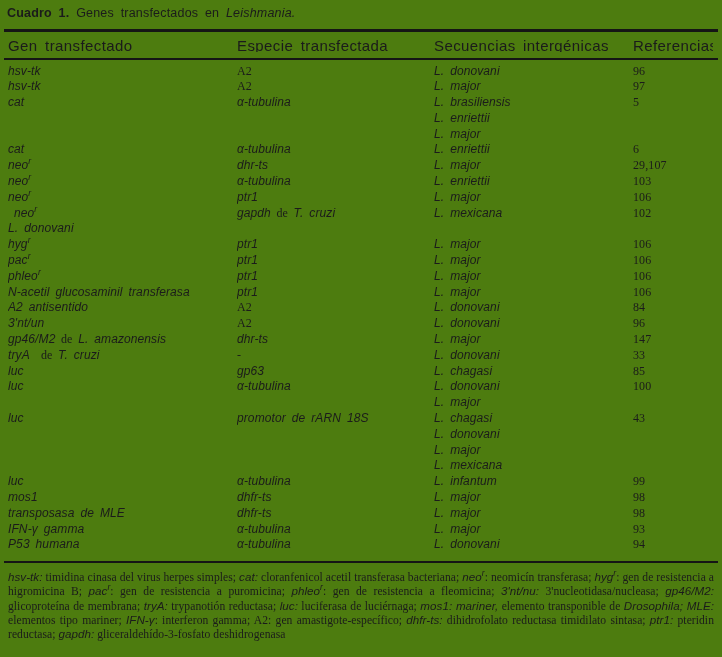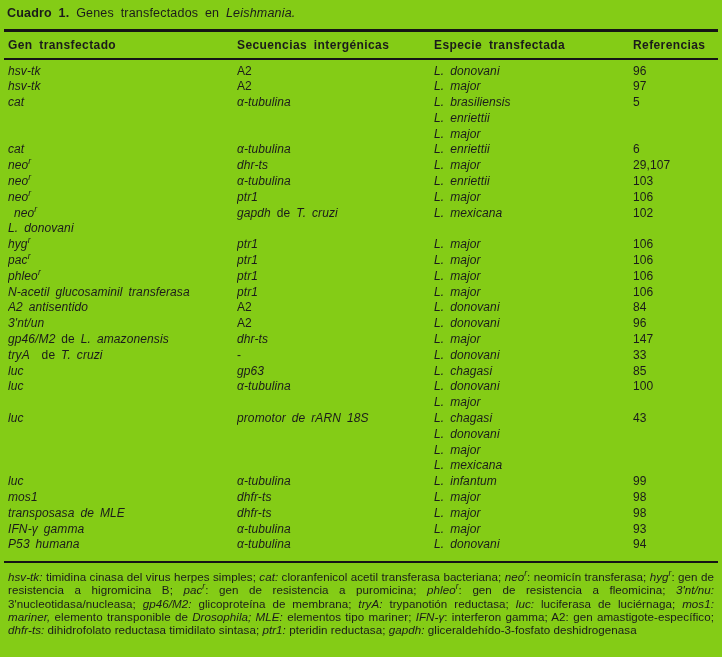--- a/index.html
+++ b/index.html
@@ -1,62 +1,62 @@
 <!DOCTYPE html>
 <html><head>
 <meta charset="utf-8">
 <style>
   html,body{margin:0;padding:0;background:#ffffff;}
   .page{
     position:relative;width:722px;height:657px;box-sizing:border-box;
-    background:#84cc16;color:#1b1b1b;overflow:hidden;
+    background:#4d7c0f;color:#1b1b1b;overflow:hidden;
     font-family:"Liberation Sans","DejaVu Sans",sans-serif;
     padding:0 4px;
   }
   .caption{
     margin-top:6px;padding:0 3px;font-size:12.5px;line-height:15px;
     word-spacing:3px;letter-spacing:0.2px;white-space:pre-wrap;
   }
   .caption .b{font-weight:bold;}
   .caption .it{font-style:italic;}
   .rule{background:#151515;width:714px;}
   .rule-top{height:2.5px;margin-top:8px;}
   .rule-mid{height:2px;}
   .rule-bottom{height:1.6px;margin-top:3px;}
   .thead,.trow{
     display:grid;grid-template-columns:229px 197px 199px 80px;
     padding-left:4px;box-sizing:border-box;width:714px;
   }
-  .thead{padding-top:7px;padding-bottom:6px;font-weight:bold;font-size:12px;
+  .thead{padding-top:7px;padding-bottom:6px;font-weight:normal;font-size:15px;
     letter-spacing:0.4px;word-spacing:3px;line-height:13px;}
   .tbody{padding-top:4px;padding-bottom:5px;}
   .trow{font-size:12px;line-height:15.8px;min-height:15.8px;word-spacing:2.5px;letter-spacing:0.1px;}
   .cell{white-space:pre-wrap;overflow:hidden;}
   .i{font-style:italic;}
-  .n{font-style:normal;}
+  .n{font-style:normal;font-family:Liberation Serif, serif;}
   sup{font-size:8.5px;line-height:0;}
   sup.s{font-style:italic;}
   .footnote{
     margin:7px 0 0 0;padding:0 4px;font-size:11.6px;line-height:13.4px;
     text-align:justify;letter-spacing:0.05px;
   }
 </style>
 </head>
 <body>
 
 <div class="page">
 
   <div class="caption"><span class="b">Cuadro 1.</span><span> Genes transfectados en </span><span class="it">Leishmania.</span></div>
 
   <div class="rule rule-top"></div>
 
   <div class="thead">
     <div class="cell">Gen transfectado</div>
+    <div class="cell">Especie transfectada</div>
     <div class="cell">Secuencias intergénicas</div>
-    <div class="cell">Especie transfectada</div>
     <div class="cell">Referencias</div>
   </div>
 
   <div class="rule rule-mid"></div>
 
   <div class="tbody" id="tbody">
       <div class="trow">
         <div class="cell"><span class="i">hsv-tk</span></div>
         <div class="cell"><span class="n">A2</span></div>
         <div class="cell"><span class="i">L. donovani</span></div>

